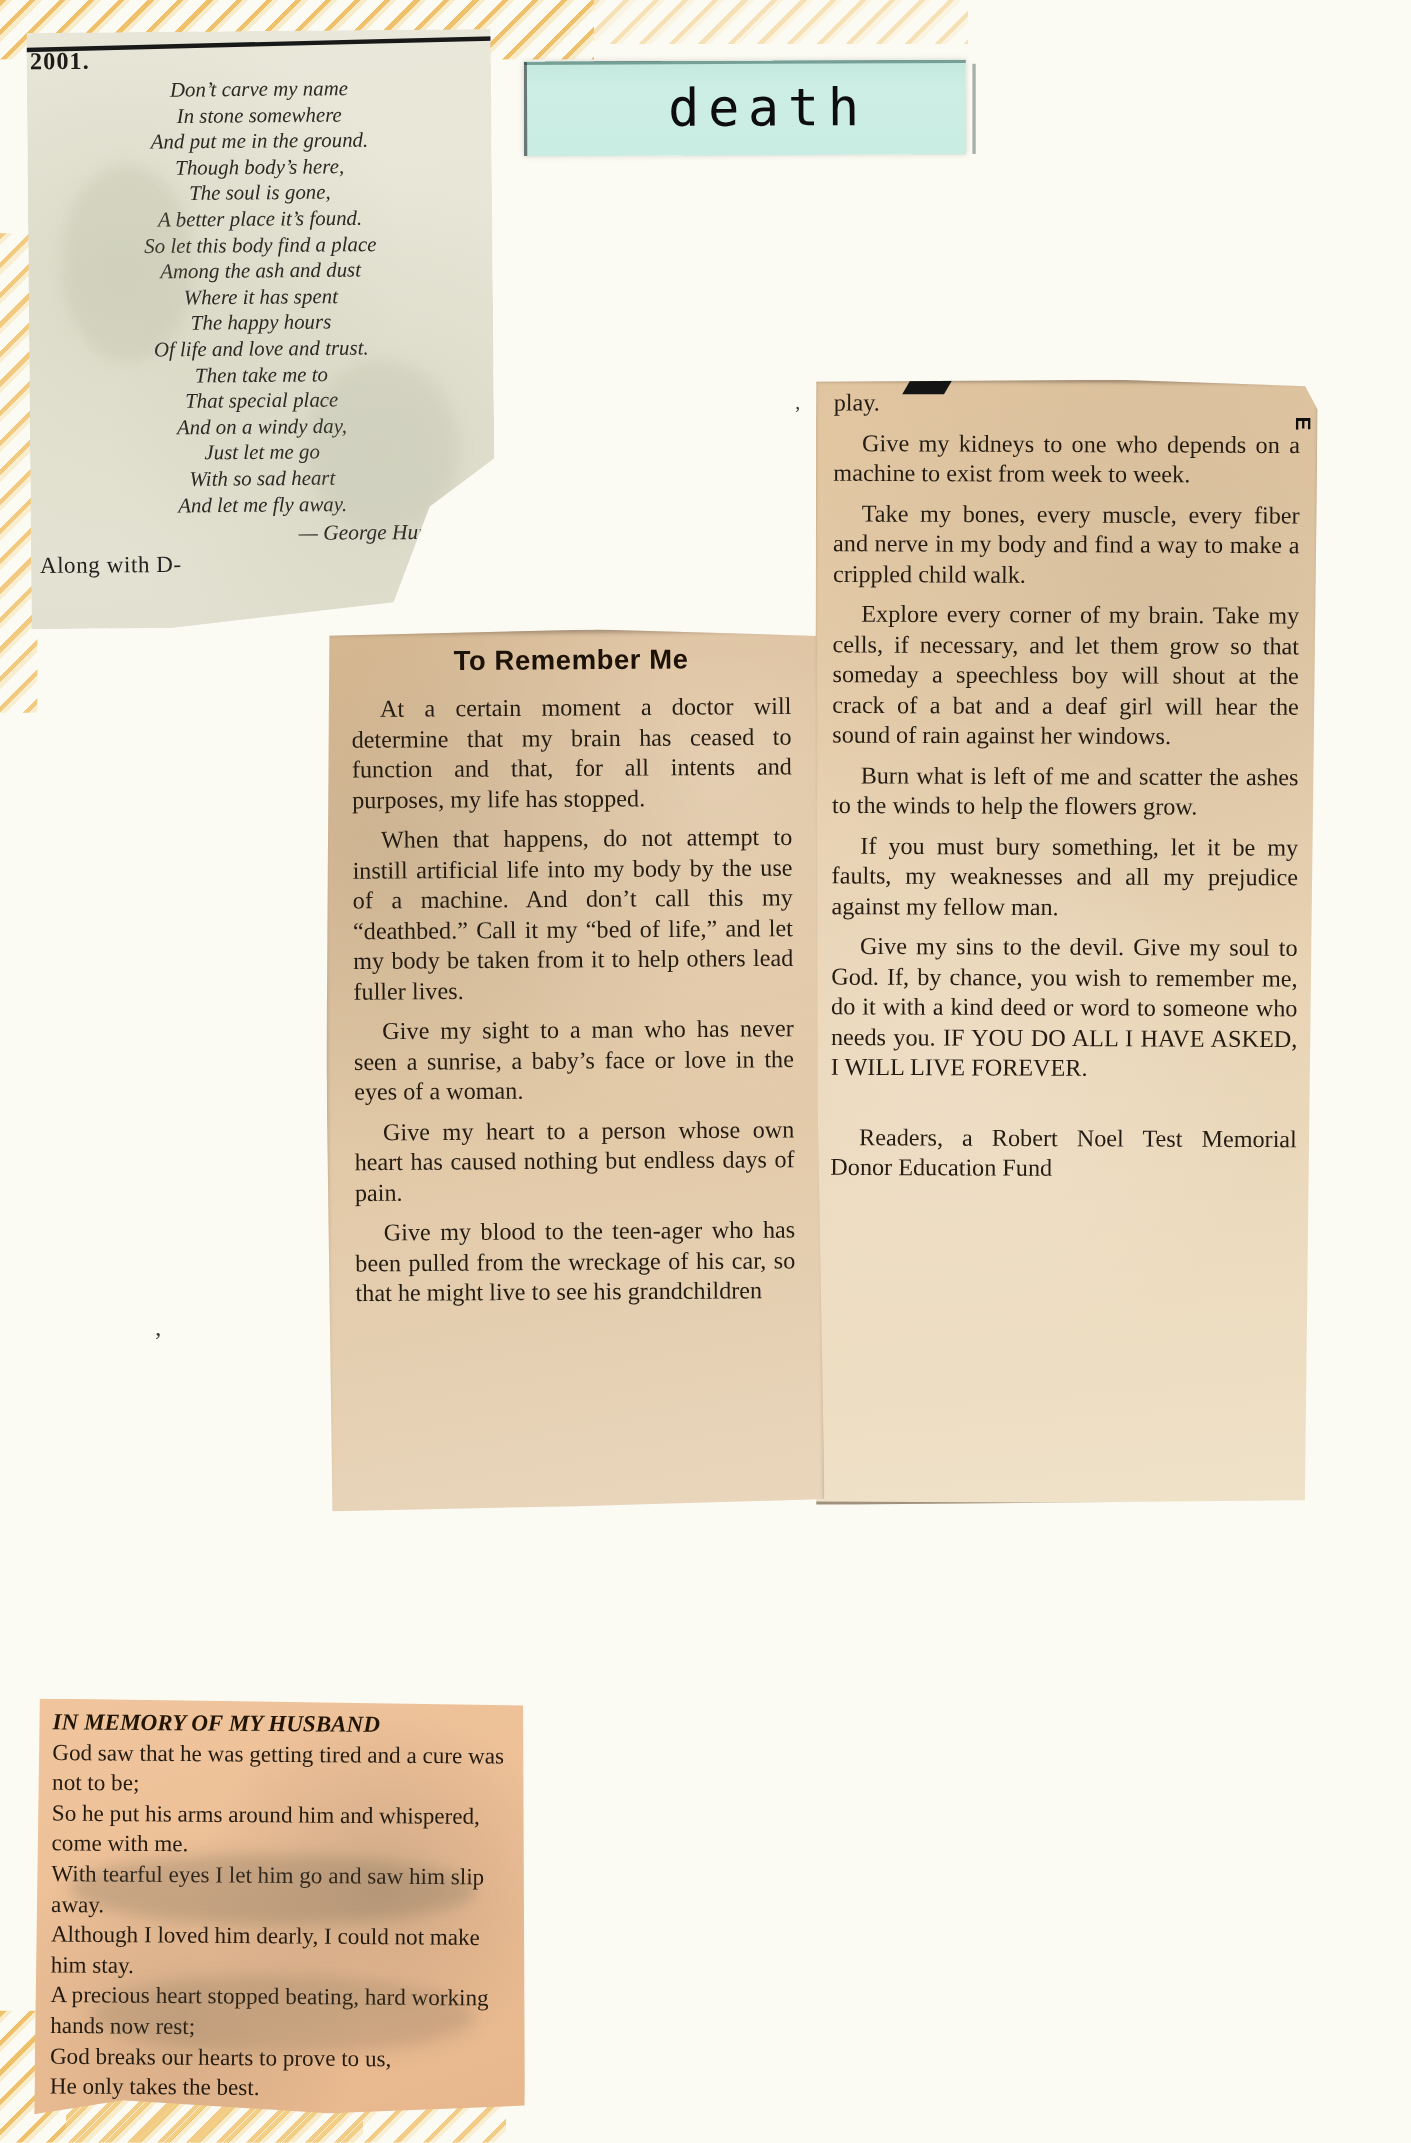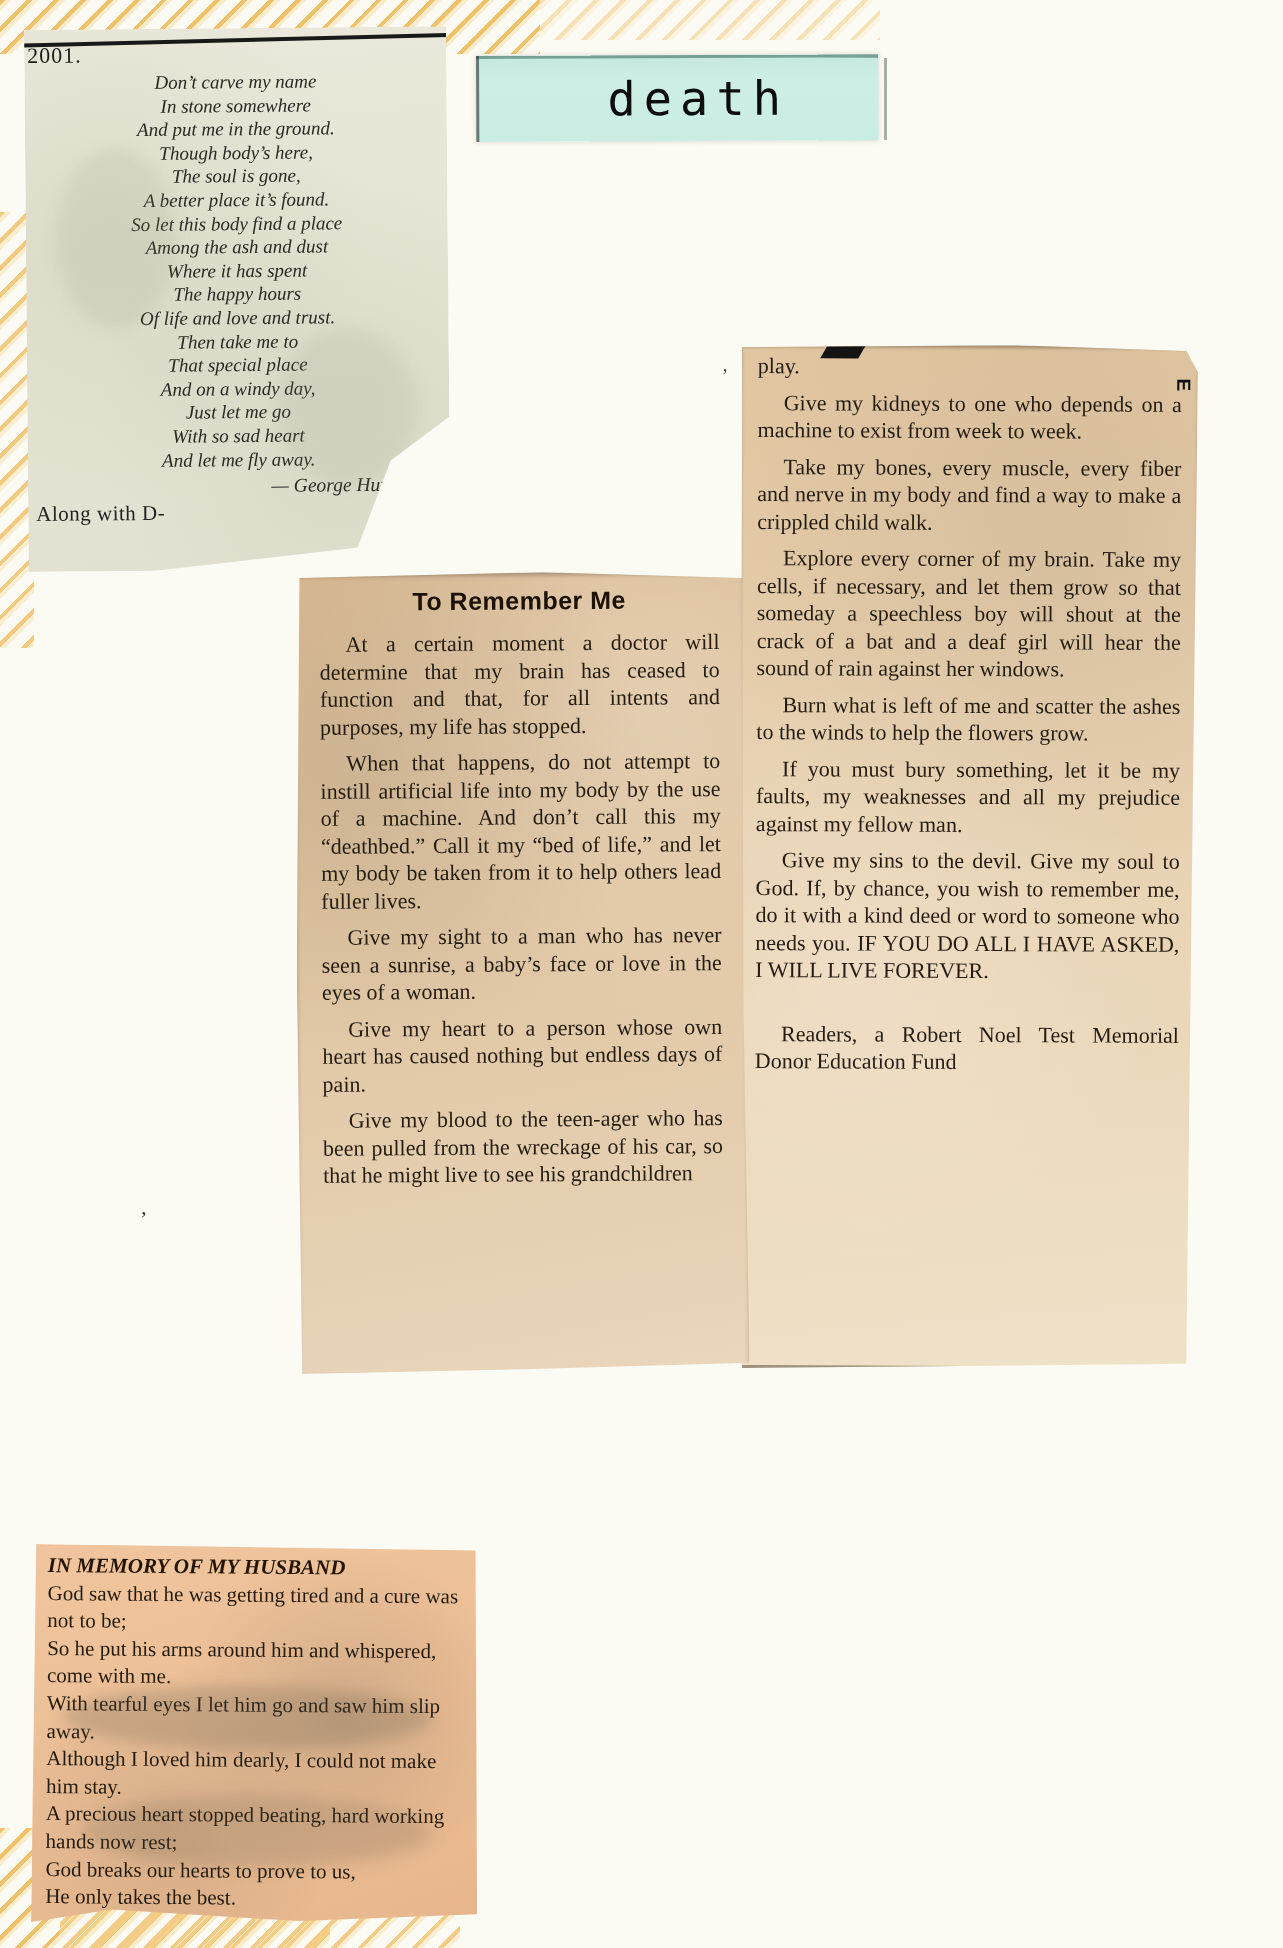--- a/index.html
+++ b/index.html
@@ -24,21 +24,21 @@
     left:24px;top:30px;width:422px;height:542px;
     background:
       radial-gradient(circle at 20% 40%, rgba(160,165,135,.18), rgba(0,0,0,0) 55%),
       radial-gradient(circle at 75% 70%, rgba(150,150,125,.14), rgba(0,0,0,0) 50%),
       linear-gradient(175deg,#eae8da 0%,#e6e4d4 55%,#e2e0d0 100%);
     transform:rotate(-0.5deg);transform-origin:top left;
     clip-path:polygon(0 0,100% 0,100% 72%,86% 80%,78% 96%,30% 100%,0 100%);
     color:#2b2923;
   }
   .poem-topline{position:absolute;left:-8px;top:10px;width:106%;height:4px;background:#19191a;transform:rotate(-0.9deg);}
-  .poem-year{position:absolute;left:3px;top:13px;font-weight:normal;font-size:22px;letter-spacing:1px;color:#1c1b18;}
+  .poem-year{position:absolute;left:3px;top:13px;font-weight:bold;font-size:22px;letter-spacing:1px;color:#1c1b18;}
   .poem-body{margin-top:42px;text-align:center;font-style:italic;font-size:19px;line-height:23.6px;}
   .poem-attrib{margin-top:4px;text-align:right;padding-right:34px;font-style:italic;font-size:19.5px;}
   .poem-footer{margin-top:3px;padding-left:8px;text-align:left;font-size:21px;letter-spacing:.5px;color:#232220;}
   
   .death-label{
     left:476px;top:56px;width:402px;height:86px;z-index:3;
     background:linear-gradient(180deg,#c3e8de 0%,#cdeee5 30%,#c9ece3 100%);
     transform:rotate(-0.25deg);transform-origin:top left;
     box-shadow:inset 0 3px 0 rgba(25,70,60,.45), inset 3px 0 0 rgba(25,25,25,.55), 0 0 5px rgba(110,105,90,.25);
     display:flex;align-items:center;justify-content:center;

